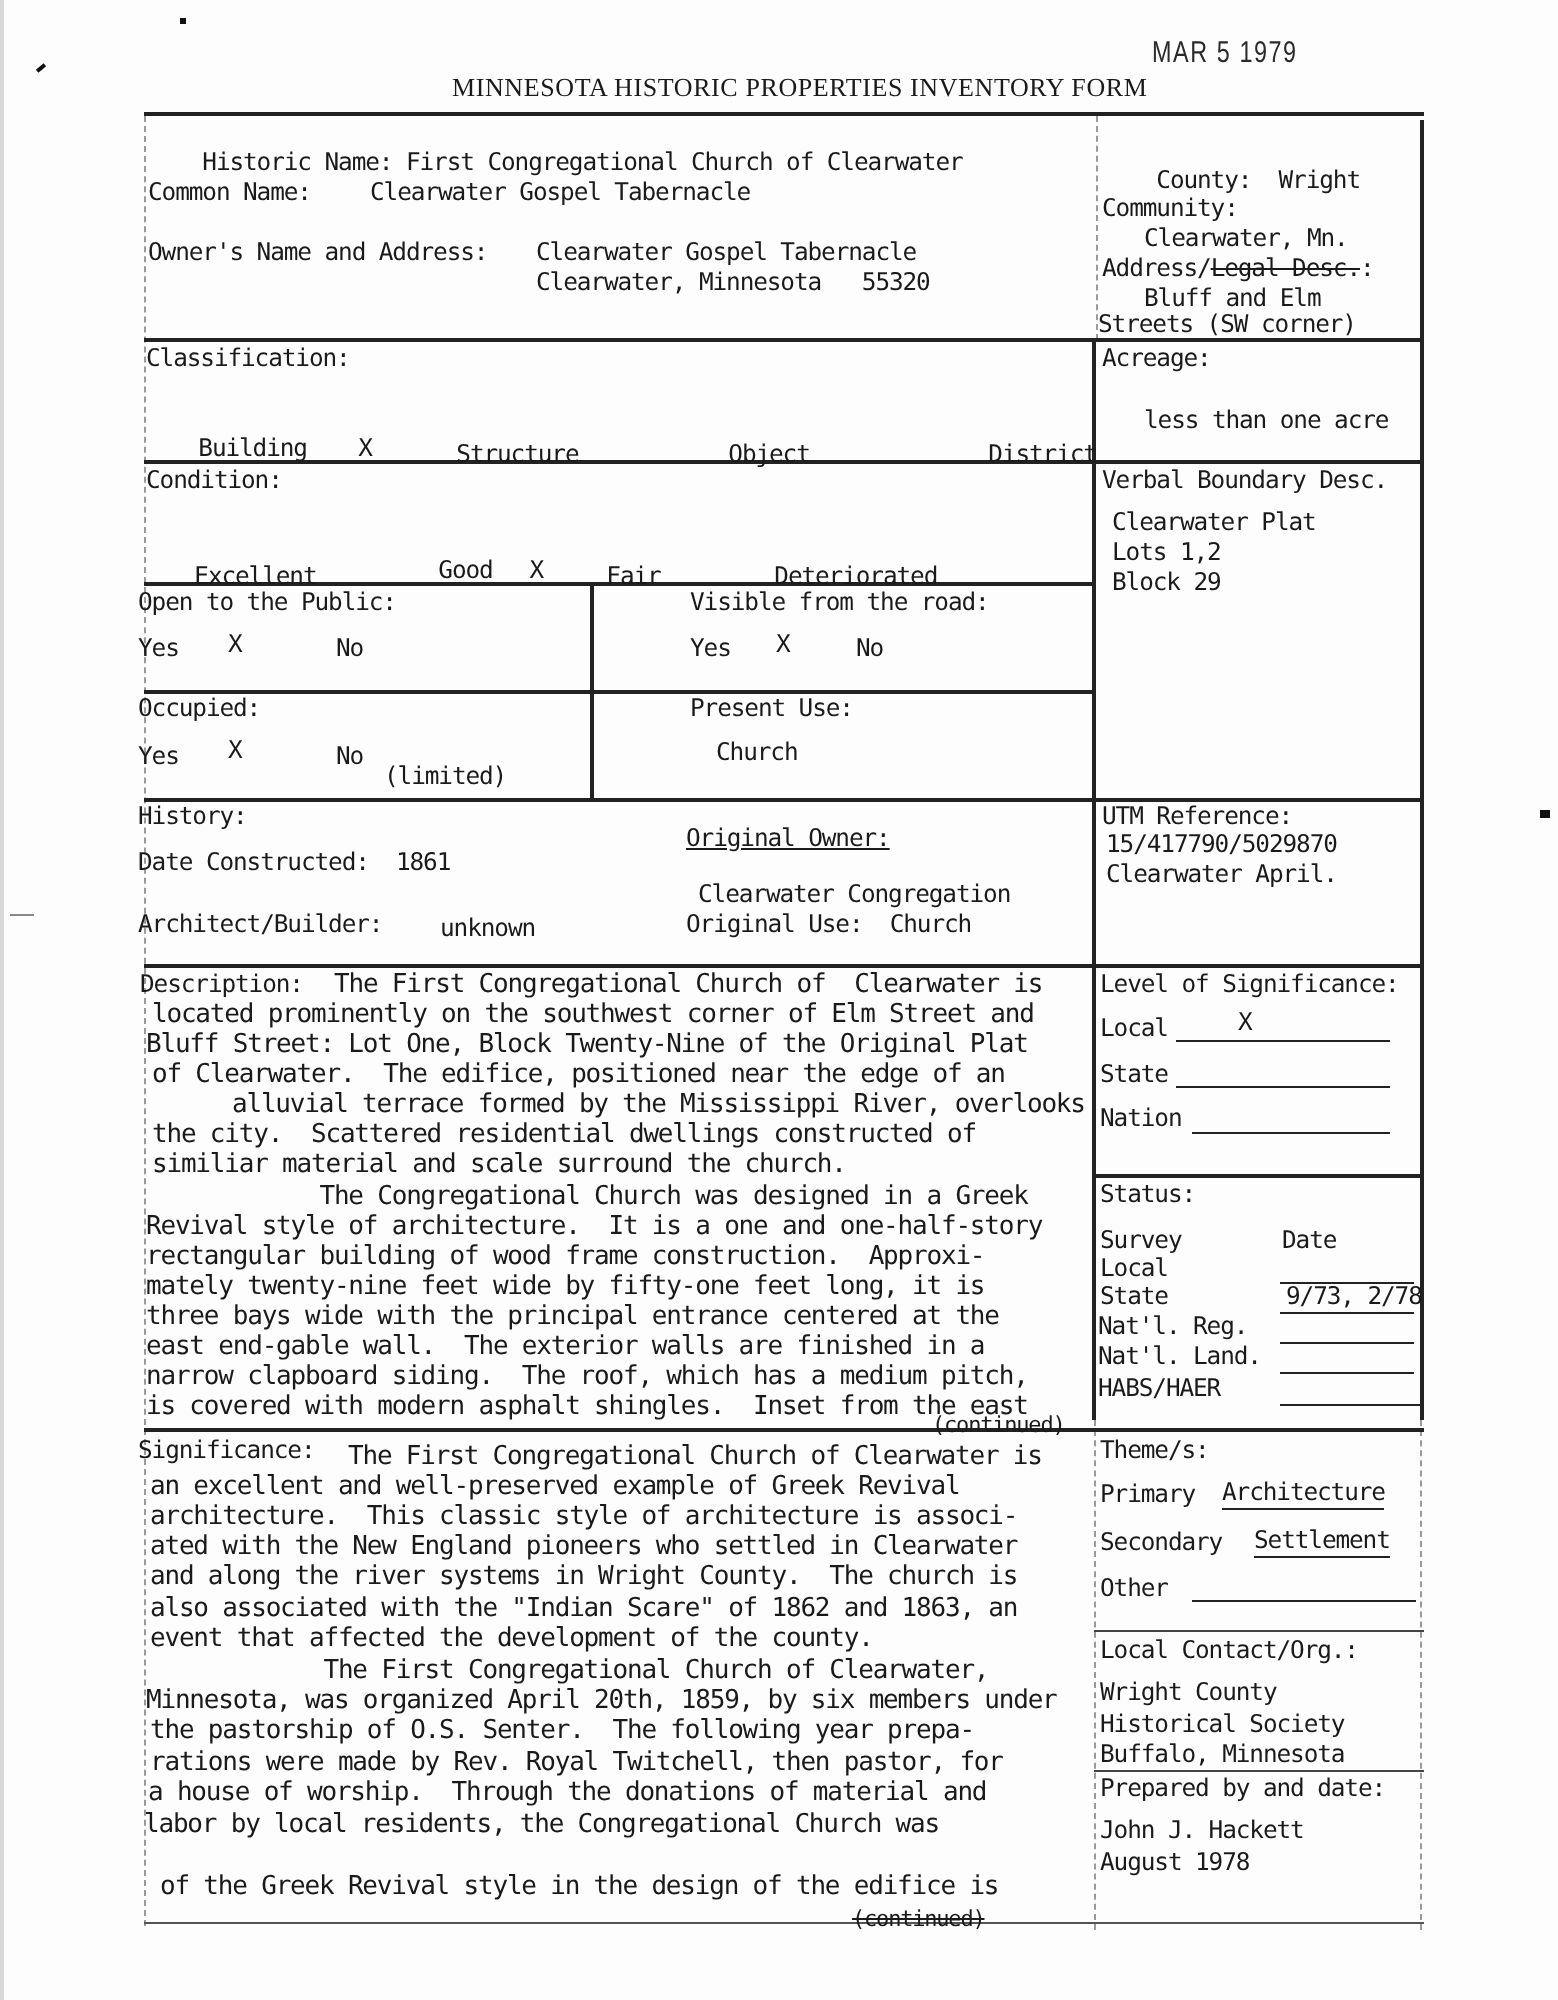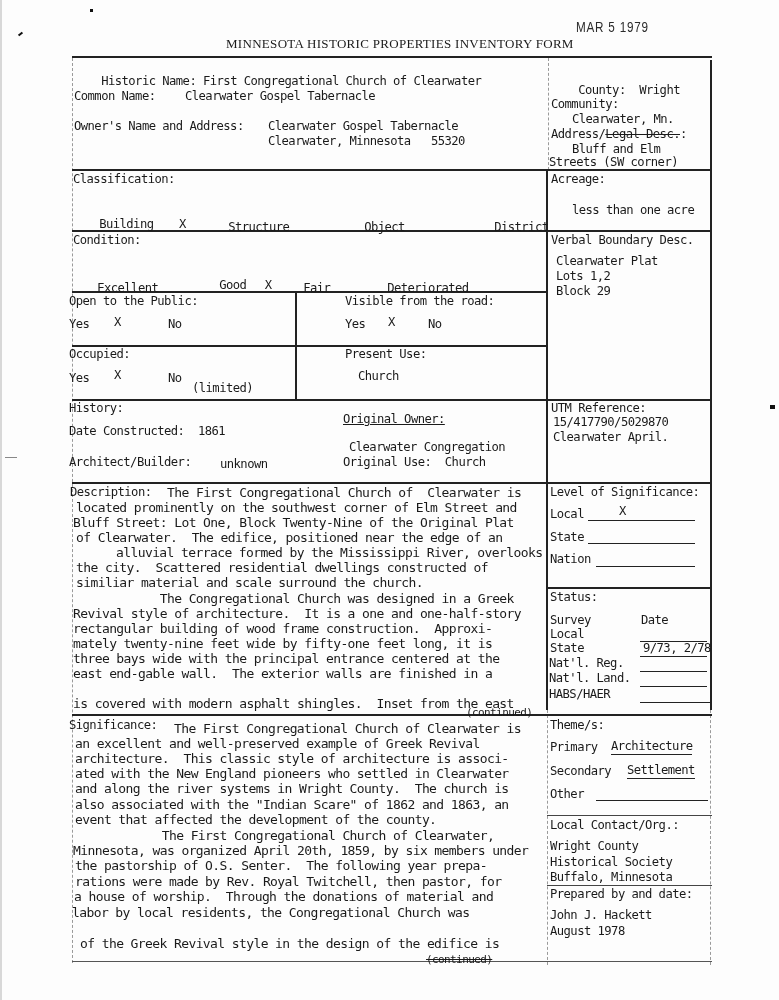--- a/index.html
+++ b/index.html
@@ -148,20 +148,21 @@
   <div class="para" style="left:76px;top:530px;">of Clearwater.  The edifice, positioned near the edge of an</div>
   <div class="para" style="left:76px;top:545px;margin-left:40px;">alluvial terrace formed by the Mississippi River, overlooks</div>
   <div class="para" style="left:76px;top:560px;">the city.  Scattered residential dwellings constructed of</div>
   <div class="para" style="left:76px;top:575px;">similiar material and scale surround the church.</div>
   <div class="para" style="left:73px;top:591px;">            The Congregational Church was designed in a Greek</div>
   <div class="para" style="left:73px;top:621px;">rectangular building of wood frame construction.  Approxi-</div>
   <div class="para" style="left:73px;top:606px;">Revival style of architecture.  It is a one and one-half-story</div>
   <div class="para" style="left:73px;top:636px;">mately twenty-nine feet wide by fifty-one feet long, it is</div>
   <div class="para" style="left:73px;top:651px;text-align:center;">three bays wide with the principal entrance centered at the</div>
   <div class="para" style="left:73px;top:666px;">east end-gable wall.  The exterior walls are finished in a</div>
+  <div class="para" style="left:73px;top:681px;">narrow clapboard siding.  The roof, which has a medium pitch,</div>
   <div class="para" style="left:73px;top:696px;">is covered with modern asphalt shingles.  Inset from the east</div>
   <div class="para" style="left:466px;top:705px;font-size:11px;">(continued)</div>
 
   <div class="abs typ" style="left:550px;top:485px;">Level of Significance:</div>
   <div class="abs typ" style="left:550px;top:507px;">Local</div>
   <div class="fill" style="left:588px;top:520px;width:107px;"></div>
   <div class="abs typ" style="left:619px;top:504px;">X</div>
   <div class="abs typ" style="left:550px;top:530px;">State</div>
   <div class="fill" style="left:588px;top:543px;width:107px;"></div>
   <div class="abs typ" style="left:550px;top:552px;">Nation</div>

